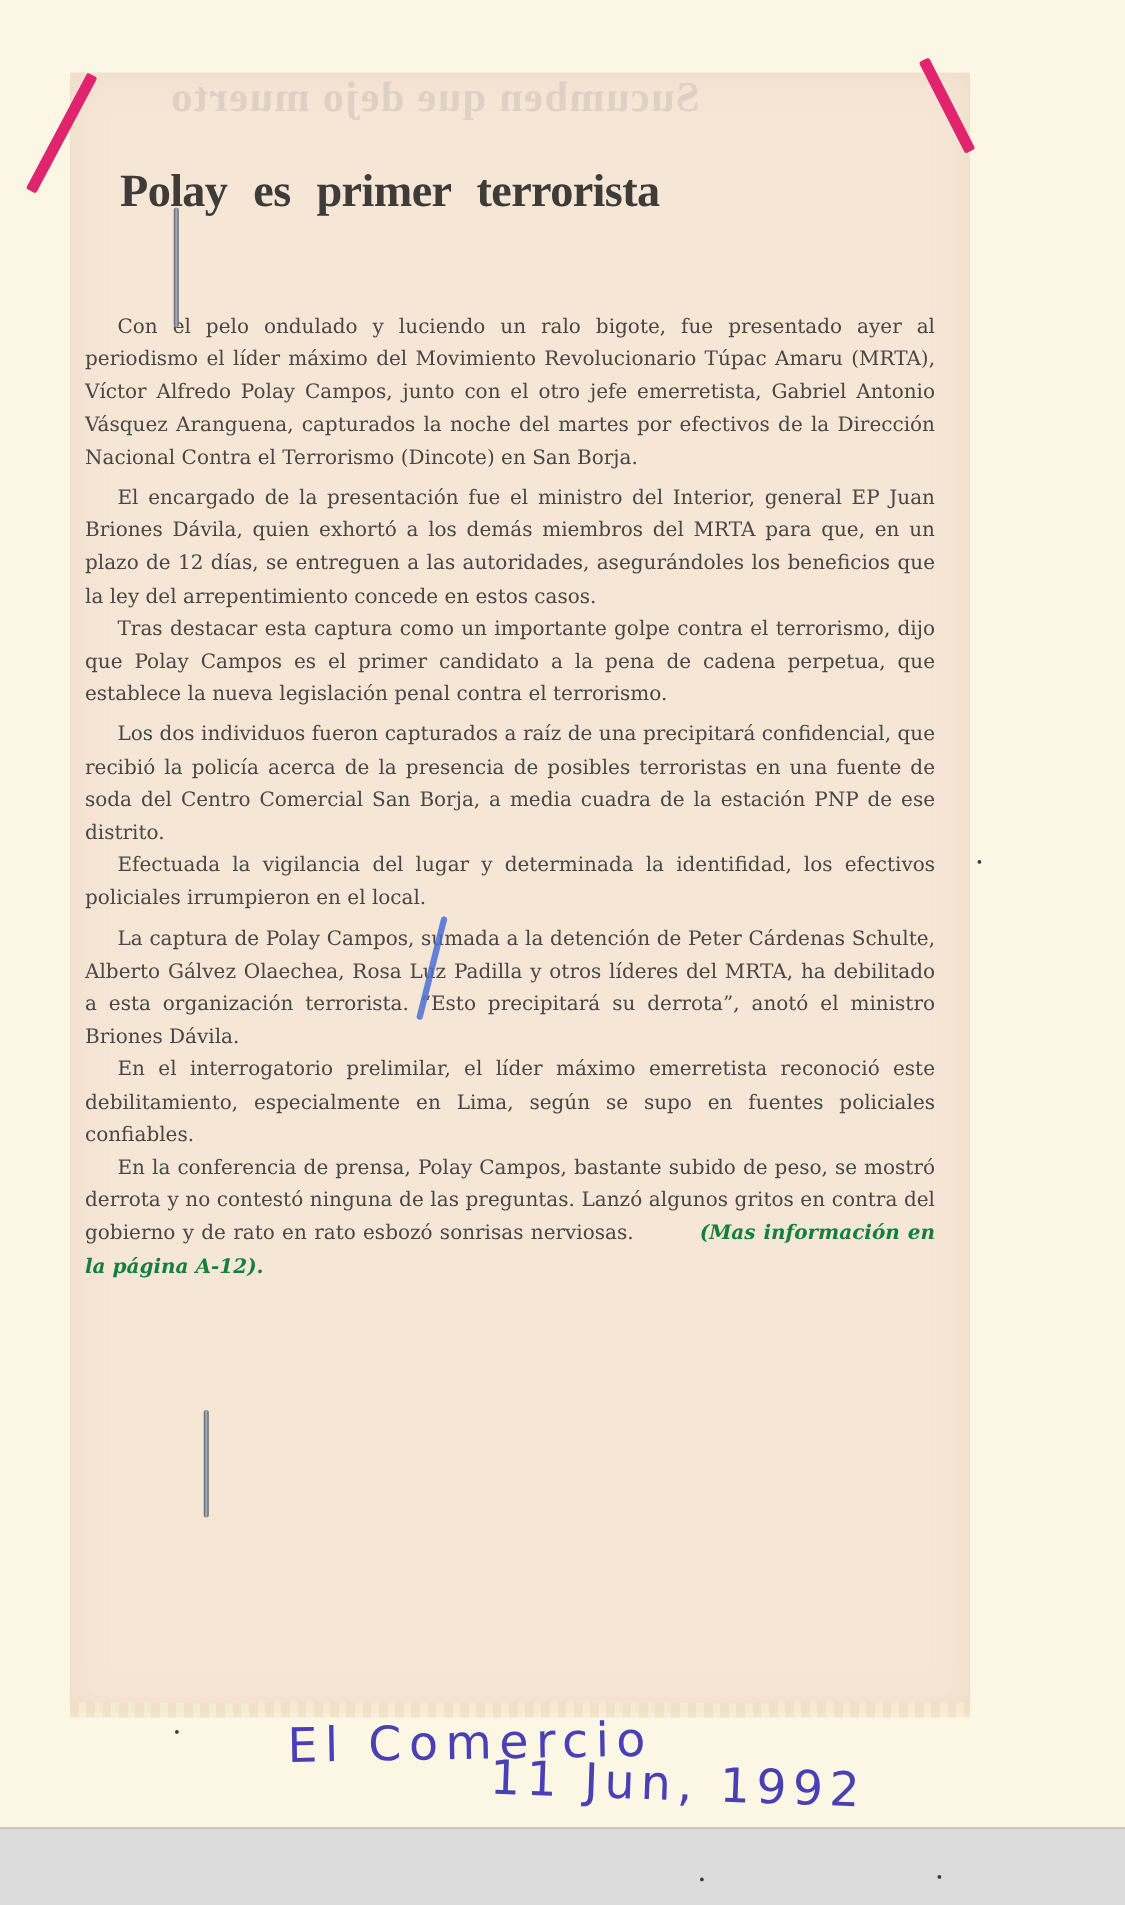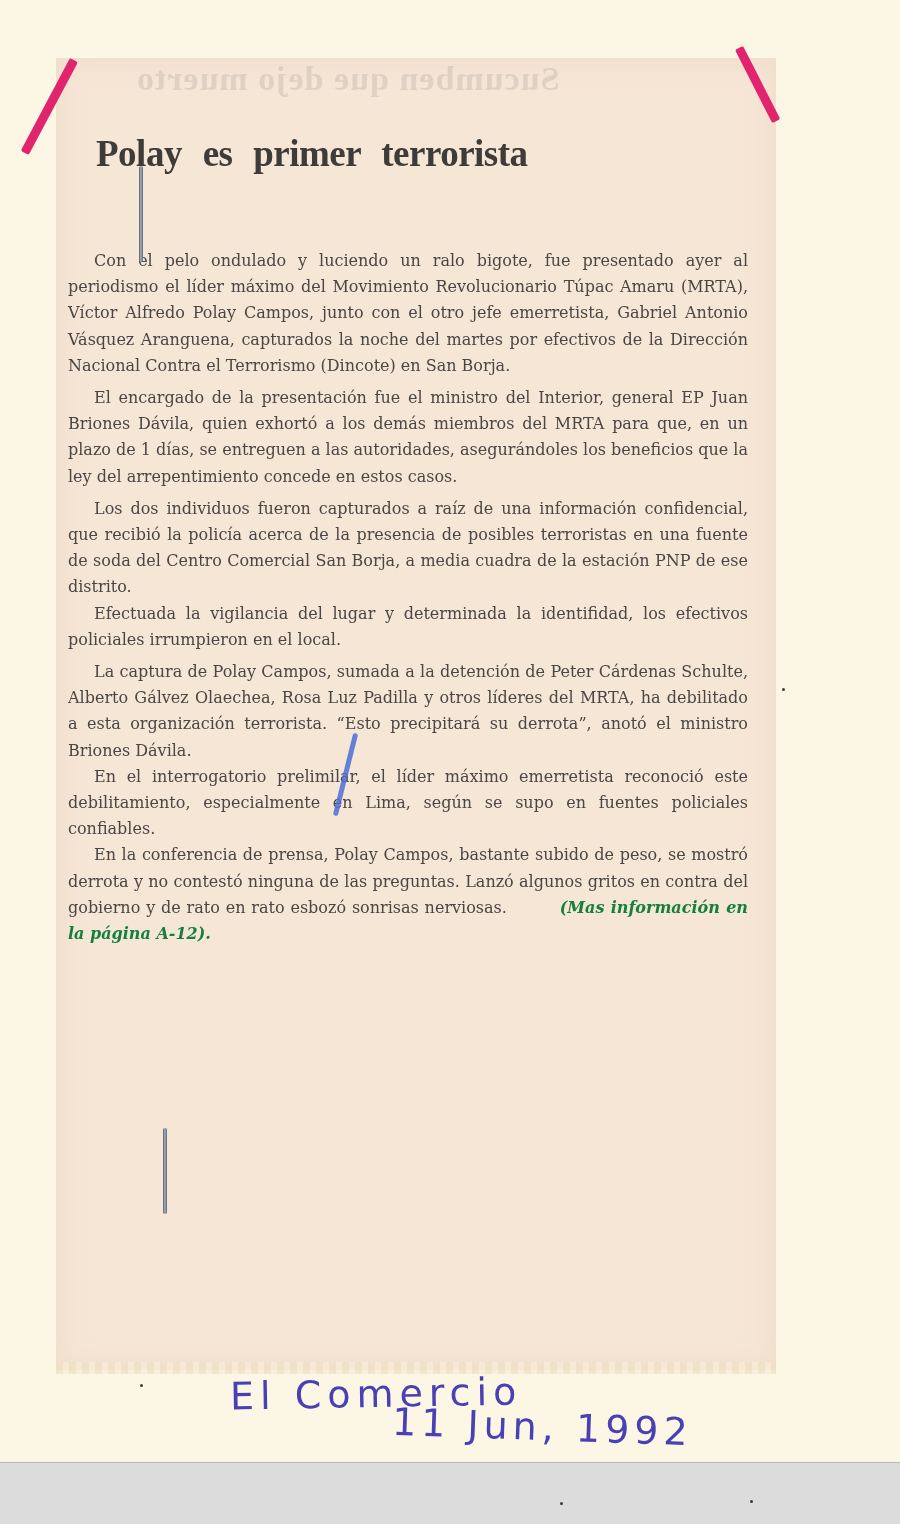--- a/index.html
+++ b/index.html
@@ -178,23 +178,24 @@
 <div class="clipping">
   <div class="bleed-through">Sucumben que dejo muerto</div>
 
   <h1 class="headline">
     <span class="line line1">Polay es primer terrorista</span>
   </h1>
 
   <div class="body-text">
     <p><span class="indent"></span><span>Con el pelo ondulado y luciendo un ralo bigote, fue presentado ayer al periodismo el líder máximo del Movimiento Revolucionario Túpac Amaru (MRTA), Víctor Alfredo Polay Campos, junto con el otro jefe emerretista, Gabriel Antonio Vásquez Aranguena, capturados la noche del martes por efectivos de la Dirección Nacional Contra el Terrorismo (Dincote) en San Borja.</span></p>
     <div class="gap"></div>
-    <p><span class="indent"></span><span>El encargado de la presentación fue el ministro del Interior, general EP Juan Briones Dávila, quien exhortó a los demás miembros del MRTA para que, en un plazo de 1 días, se entreguen a las autoridades, asegurándoles los beneficios que la ley del arrepentimiento concede en estos casos.</span></p>
+    <p><span class="indent"></span><span>El encargado de la presentación fue el ministro del Interior, general EP Juan Briones Dávila, quien exhortó a los demás miembros del MRTA para que, en un plazo de 12 días, se entreguen a las autoridades, asegurándoles los beneficios que la ley del arrepentimiento concede en estos casos.</span></p>
+    <p><span class="indent"></span><span>Tras destacar esta captura como un importante golpe contra el terrorismo, dijo que Polay Campos es el primer candidato a la pena de cadena perpetua, que establece la nueva legislación penal contra el terrorismo.</span></p>
     <div class="gap"></div>
-    <p><span class="indent"></span><span>Los dos individuos fueron capturados a raíz de una información confidencial, que recibió la policía acerca de la presencia de posibles terroristas en una fuente de soda del Centro Comercial San Borja, a media cuadra de la estación PNP de ese distrito.</span></p>
+    <p><span class="indent"></span><span>Los dos individuos fueron capturados a raíz de una precipitará confidencial, que recibió la policía acerca de la presencia de posibles terroristas en una fuente de soda del Centro Comercial San Borja, a media cuadra de la estación PNP de ese distrito.</span></p>
     <p><span class="indent"></span><span>Efectuada la vigilancia del lugar y determinada la identifidad, los efectivos policiales irrumpieron en el local.</span></p>
     <div class="gap"></div>
     <p><span class="indent"></span><span>La captura de Polay Campos, sumada a la detención de Peter Cárdenas Schulte, Alberto Gálvez Olaechea, Rosa Luz Padilla y otros líderes del MRTA, ha debilitado a esta organización terrorista. “Esto precipitará su derrota”, anotó el ministro Briones Dávila.</span></p>
     <p><span class="indent"></span><span>En el interrogatorio prelimilar, el líder máximo emerretista reconoció este debilitamiento, especialmente en Lima, según se supo en fuentes policiales confiables.</span></p>
     <p><span class="indent"></span><span>En la conferencia de prensa, Polay Campos, bastante subido de peso, se mostró derrota y no contestó ninguna de las preguntas. Lanzó algunos gritos en contra del gobierno y de rato en rato esbozó sonrisas nerviosas.</span> <span class="more-info">(Mas información en la página A-12).</span></p>
   </div>
 </div>
 
 <div class="torn-edge"></div>
 

